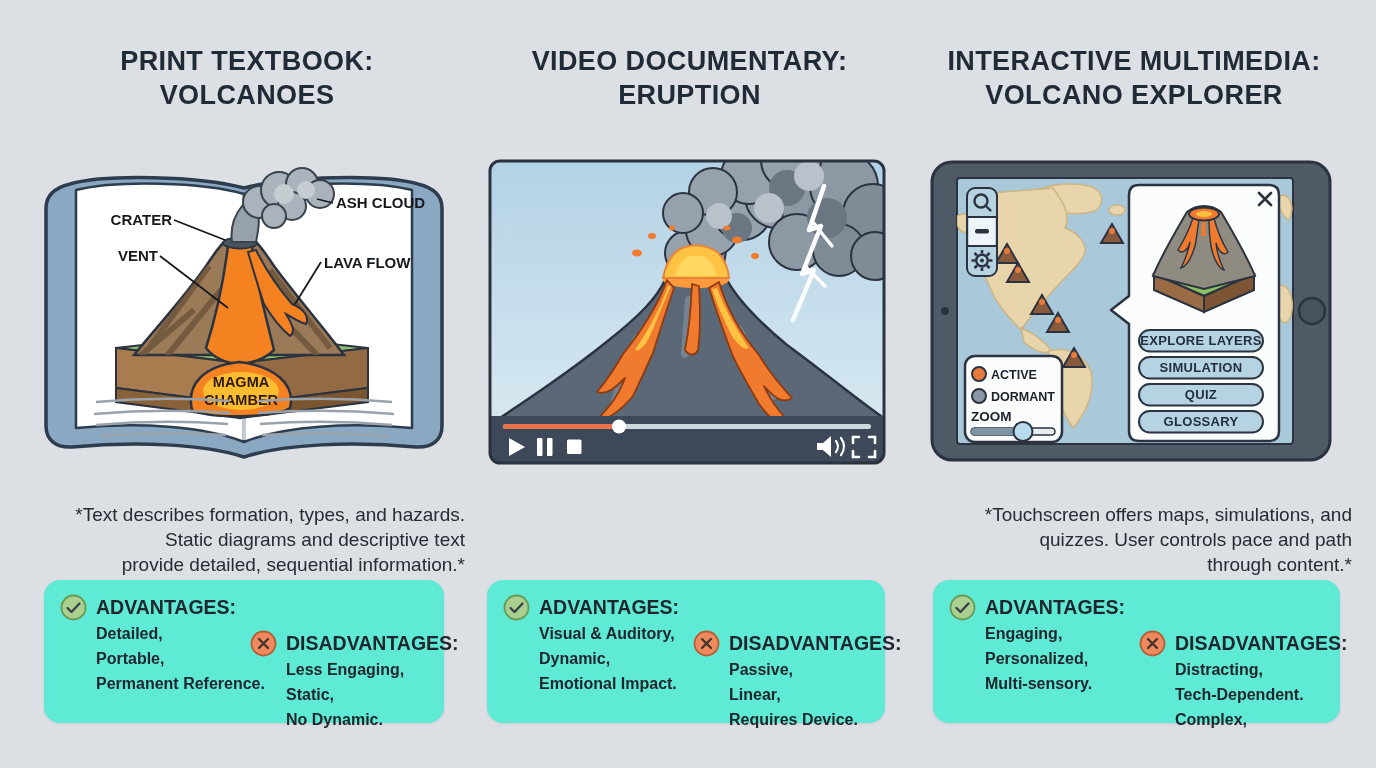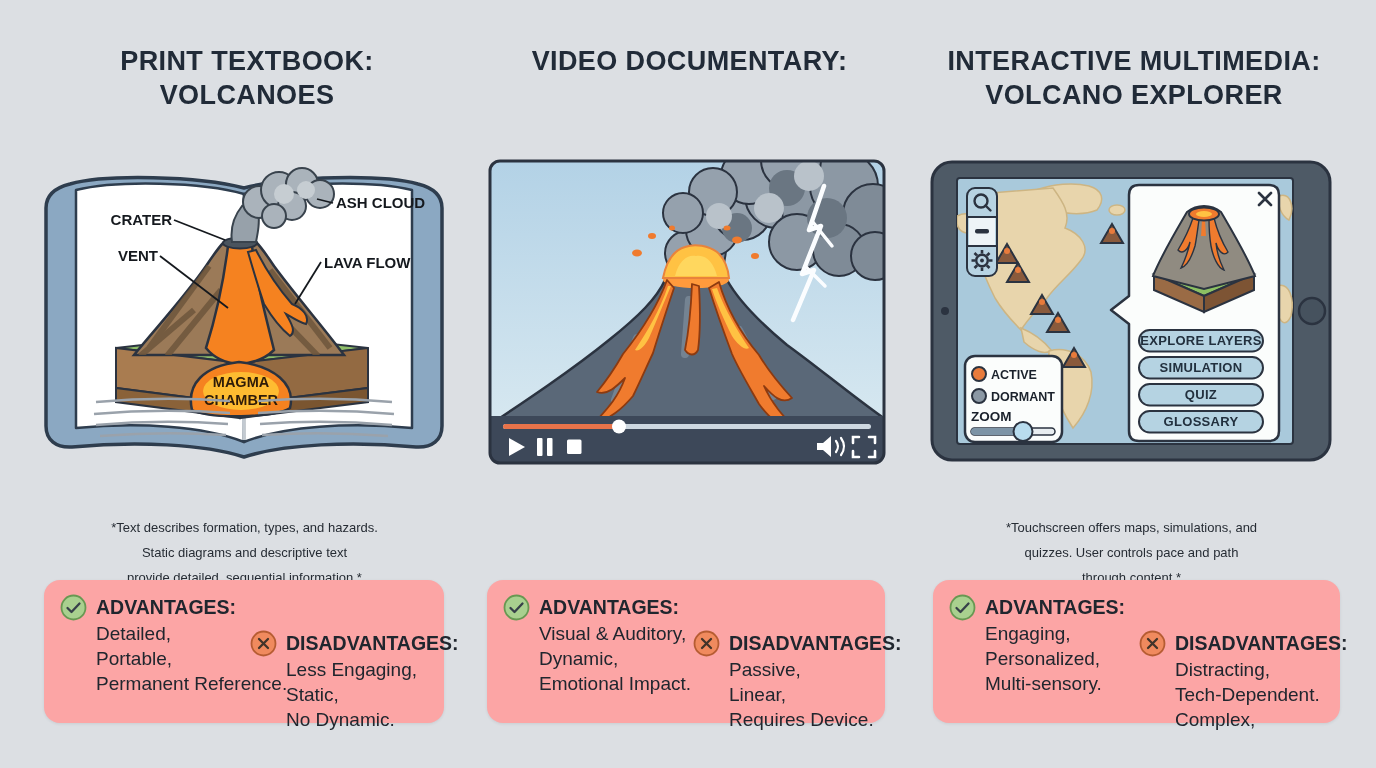--- a/index.html
+++ b/index.html
@@ -15,37 +15,37 @@
   #col-tablet { left:921px; width:421px; }
 
   .title { position:absolute; top:44px; left:5px; right:0; text-align:center;
            font-size:27px; font-weight:bold; line-height:34px; letter-spacing:.4px; color:#212b38; }
 
   .art { position:absolute; top:158px; }
   #art-print  { left:0; }
   #art-video  { left:10px; }
   #art-tablet { left:0; }
 
-  .desc { position:absolute; top:515px; left:-10px; right:-10px; text-align:center;
-          font-size:13px; line-height:25px; color:#262c34; }
-
-  .card { position:absolute; top:580px; height:143px; background:#fca5a5;
+  .desc { position:absolute; top:502px; left:-10px; right:-10px; text-align:right;
+          font-size:19px; line-height:25px; color:#262c34; }
+
+  .card { position:absolute; top:580px; height:143px; background:#5eead4;
           border-radius:16px; box-shadow:0 1px 3px rgba(40,50,60,.10); }
   #card-print  { left:10px; width:400px; }
   #card-video  { left:10px; width:398px; }
   #card-tablet { left:12px; width:407px; }
 
   .pc { position:absolute; top:15px; display:grid; grid-template-columns:36px 1fr; }
   .pc-adv { left:16px; }
   .pc-dis { left:206px;margin-top:36px; }
   .badge { grid-row:1; grid-column:1; width:27px; height:27px; margin-top:-1px; }
   .pc-heading { grid-row:1; grid-column:2; font-size:19.5px; font-weight:bold;
                 line-height:25px; white-space:nowrap; color:#20262e; }
-  .pc-items { grid-row:2; grid-column:2; font-size:19px; line-height:25px;
-              white-space:nowrap; color:#20262e; }
+  .pc-items { grid-row:2; grid-column:2; font-size:16px; line-height:25px;
+              white-space:nowrap; color:#20262e;font-weight:bold; }
 
   svg text { font-family:"Liberation Sans", sans-serif; }
   .diagram-label { font-size:15px; font-weight:bold; fill:#15191e; }
   .magma-label   { font-size:14.5px; font-weight:bold; fill:#2e1c08; }
   .tab-label     { font-size:12.5px; font-weight:bold; fill:#1a212b; }
   .tab-btn-label { font-size:13px; font-weight:bold; fill:#22303e; letter-spacing:.3px; }
 </style>
 </head>
 <body>
 
@@ -159,20 +159,21 @@
           <div>Static,</div>
           <div>No Dynamic.</div>
         </div>
       </div>
     </div>
   </section>
 
   <section class="col" id="col-video">
     <div class="title">
       <div>VIDEO DOCUMENTARY:</div>
+      <div>ERUPTION</div>
     </div>
 
     <div class="art" id="art-video">
       <svg width="400" height="308" viewBox="0 0 400 308">
         <defs>
           <linearGradient id="vd-sky" x1="0" y1="0" x2="0" y2="1">
             <stop offset="0" stop-color="#b3d2e6"></stop>
               <stop offset="1" stop-color="#dcebf2"></stop>
           </linearGradient>
           <clipPath id="vd-clip">

